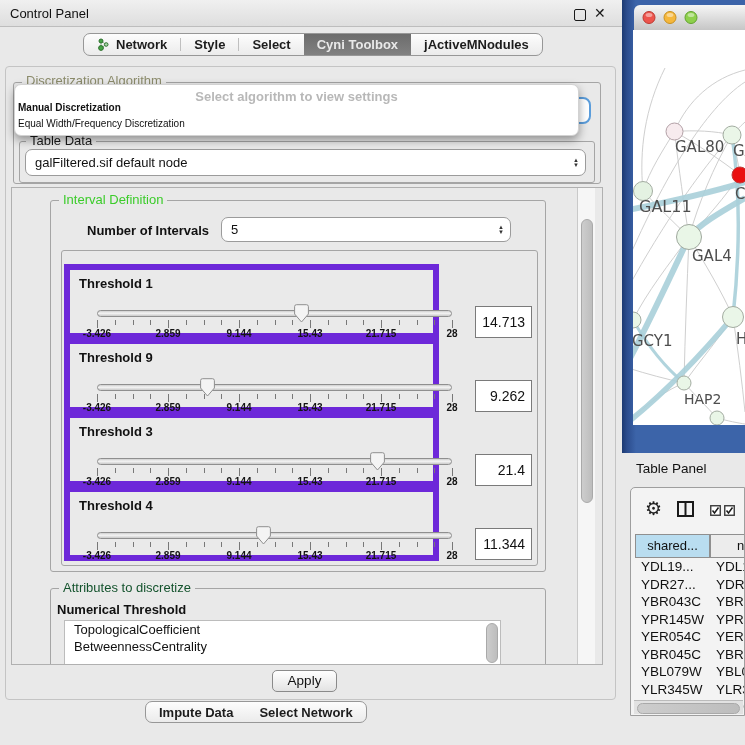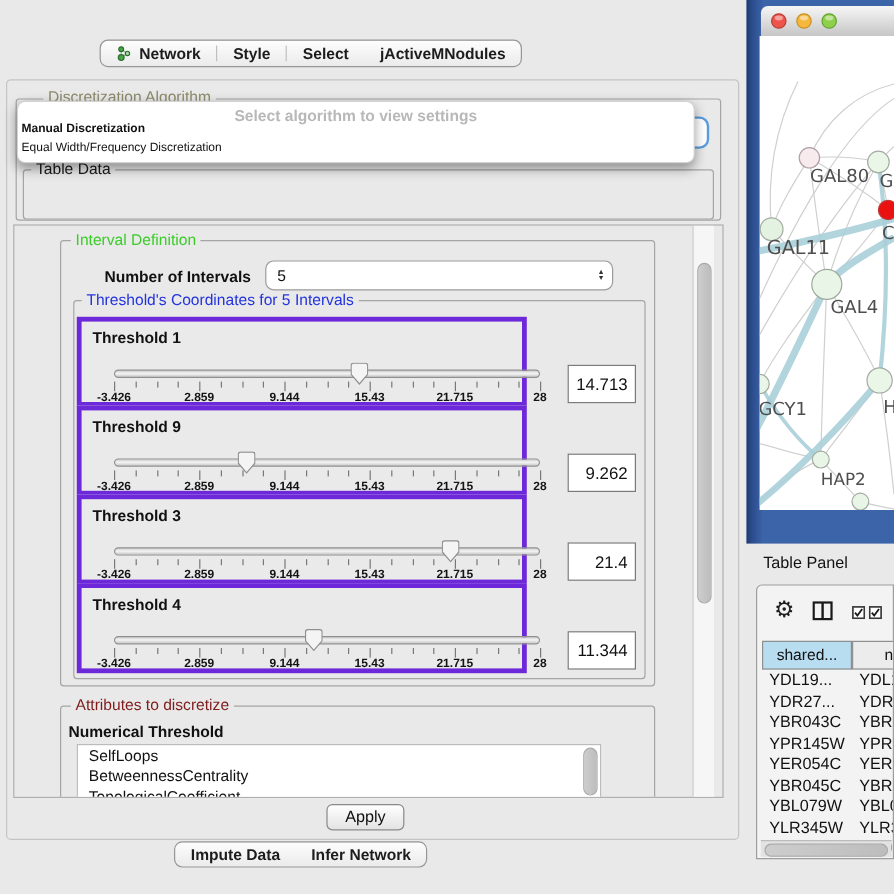--- a/index.html
+++ b/index.html
@@ -23,21 +23,21 @@
   .combo .txt{flex:1;padding-left:9px;white-space:nowrap;overflow:hidden}
   .stepper{width:18px;display:flex;flex-direction:column;align-items:center;justify-content:center;color:#333;font-size:6px;line-height:5px;letter-spacing:0}
   .focusring{border:2px solid #5b9ddb;border-radius:8px;background:#fff;box-sizing:border-box}
   .popup{background:#fff;border:1px solid #d2d2d2;border-radius:7px;box-shadow:0 4px 10px rgba(0,0,0,.38)}
   .popup .ph{position:absolute;left:0;right:0;top:4px;text-align:center;color:#b8b8b8;font-weight:700;font-size:13px}
   .popup .opt{position:absolute;left:3px;font-size:10px;white-space:nowrap}
   .popup .opt.b{font-weight:700}
   .scrollpane{border:1px solid #b0b0b0;overflow:hidden;box-sizing:border-box}
   .vsb-track{background:#f6f6f6;border-left:1px solid #c9c9c9}
   .sb-thumb{background:linear-gradient(90deg,#cdcdcd,#bdbdbd);border:1px solid #a9a9a9;border-radius:6px}
-  .threshold-box{position:absolute;left:3px;width:375px;height:75px;background:#eaeaea;border:4px solid #6d28d9;box-sizing:border-box}
+  .threshold-box{position:absolute;left:3px;width:375px;height:75px;background:#eaeaea;border:6px solid #6d28d9;box-sizing:border-box}
   .t-label{position:absolute;left:9px;top:6px;font-weight:700;font-size:13px}
   .t-track{position:absolute;left:27px;top:40px;width:355px;height:7px;border:1px solid #8f8f8f;border-radius:4px;background:linear-gradient(#cfcfcf,#f4f4f4 45%,#c9c9c9);box-sizing:border-box}
   .t-thumb{position:absolute;top:34px}
   .t-tick{position:absolute;width:1px;background:#787878;top:50px}
   .t-tick.major{height:8px}
   .t-tick.minor{height:5px}
   .t-ticklabel{position:absolute;top:58px;font-size:10px;font-weight:700;transform:translateX(-50%);white-space:nowrap;color:#141414}
   .t-value{position:absolute;left:405px;top:36px;width:57px;height:32px;background:#fff;border:1px solid #7a7a7a;font-size:14px;line-height:30px;text-align:right;padding-right:6px;box-sizing:border-box}
   .boldlabel{font-weight:700;font-size:13px}
   .list{background:#fff;border:1px solid #bcbcbc;box-sizing:border-box;overflow:hidden}
@@ -52,53 +52,68 @@
   .hdr-cell{position:absolute;top:46px;height:24px;border:1px solid #8f8f8f;box-sizing:border-box;font-size:13px;line-height:22px}
   .tp-row{position:absolute;left:0;width:200px;height:17.5px;font-size:13.5px;line-height:17.5px;white-space:nowrap}
   .tp-row .c1{position:absolute;left:10px}
   .tp-row .c2{position:absolute;left:85px}
 </style>
 </head>
 <body>
 
 <div id="screen">
 
+  <div class="abs cp-titlebar">
+    <span class="abs cp-title">Control Panel</span>
+    <span class="abs float-ico"></span>
+    <span class="abs close-ico">✕</span>
+  </div>
 
   <div id="top-tabs" class="abs tabbar" style="left:83px;top:33px;height:23px">
       <div class="tab">
         <svg width="13" height="13" viewBox="0 0 13 13">
           <path d="M4,3 L9.2,6.5 M4,10 L9.2,6.5 M4,3 L4,10" stroke="#9ab59a" stroke-width="1" fill="none"></path>
           <circle cx="4" cy="3" r="2" fill="#46a546" stroke="#2d6f2d"></circle>
           <circle cx="4" cy="10" r="2.4" fill="#46a546" stroke="#2d6f2d"></circle>
           <circle cx="9.2" cy="6.5" r="1.8" fill="#a8d8a8" stroke="#2d6f2d"></circle>
         </svg>
         <span>Network</span>
       </div>
       <span class="tab-div"></span>
       <div class="tab">
         <span>Style</span>
       </div>
       <span class="tab-div"></span>
       <div class="tab">
         <span>Select</span>
       </div>
+      <div class="tab sel">
+        <span>Cyni Toolbox</span>
+      </div>
       <div class="tab">
         <span>jActiveMNodules</span>
       </div>
     </div>
 
   <div class="abs bevel" style="left:5px;top:66px;width:609px;height:632px"></div>
 
   <div class="abs groupbox" style="left:13px;top:82px;width:588px;height:102px"></div>
-  <span class="grouplabel" style="left:36px;top:74px;color:#8b8b6b">Discretization Algorithm</span>
+  <span class="grouplabel" style="left:22px;top:74px;color:#8b8b6b">Discretization Algorithm</span>
 
   <div class="abs focusring" style="left:21px;top:97px;width:570px;height:27px"></div>
 
   <div class="abs groupbox" style="left:19px;top:141px;width:576px;height:42px"></div>
   <span class="grouplabel" style="left:26px;top:134px;color:#1a1a1a">Table Data</span>
+  <div class="abs combo" style="left:25px;top:149px;width:561px;height:27px">
+    <span class="txt">galFiltered.sif default node</span>
+    <span class="stepper">
+        <span>▲</span>
+        <span>▼</span>
+      </span>
+  </div>
 
   <div class="abs popup" style="left:14px;top:84px;width:563px;height:50px;z-index:30">
     <div class="ph">Select algorithm to view settings</div>
     <div id="popup-options">
         <div class="opt b" style="top: 17px;">Manual Discretization</div>
         <div class="opt" style="top: 33px;">Equal Width/Frequency Discretization</div>
       </div>
   </div>
 
   <div class="abs scrollpane" style="left:11px;top:187px;width:592px;height:478px">
@@ -109,21 +124,20 @@
     <span class="abs boldlabel" style="left:75px;top:35px">Number of Intervals</span>
     <div class="abs combo" style="left:209px;top:29px;width:290px;height:25px">
       <span class="txt">5</span>
       <span class="stepper">
           <span>▲</span>
           <span>▼</span>
         </span>
     </div>
 
     <div class="abs groupbox" style="left:49px;top:62px;width:477px;height:316px"></div>
-    <span class="grouplabel" style="left:56px;top:55px;color:#2333dd">Threshold's Coordinates for 5 Intervals</span>
     <div id="threshold-list" class="abs" style="left:49px;top:62px;width:477px;height:316px">
         <div class="threshold-box" style="top: 14px;">
           <div class="t-label">Threshold 1</div>
           <div class="t-track"></div>
           <div class="t-tick major" style="left: 27px;"></div>
           <div class="t-tick minor" style="left: 44.75px;"></div>
           <div class="t-tick minor" style="left: 62.5px;"></div>
           <div class="t-tick minor" style="left: 80.25px;"></div>
           <div class="t-tick major" style="left: 98px;"></div>
           <div class="t-tick minor" style="left: 115.75px;"></div>
@@ -254,44 +268,43 @@
           <div class="t-ticklabel" style="left: 311px;">21.715</div>
           <div class="t-ticklabel" style="left: 382px;">28</div>
           <div class="t-thumb" style="left: 186.348px;"><svg width="15" height="19" viewBox="0 0 15 19">
               <path d="M2.5,0.7 H12.5 Q14.4,0.7 14.4,2.6 V10 L7.5,18 L0.6,10 V2.6 Q0.6,0.7 2.5,0.7 Z" fill="#f4f4f4" stroke="#8f8f8f"></path>
             </svg></div>
           <div class="t-value">11.344</div>
         </div>
       </div>
 
     <div class="abs groupbox" style="left:38px;top:400px;width:496px;height:150px"></div>
-    <span class="grouplabel" style="left:47px;top:393px;color:#7f1d1d">Attributes to discretize</span>
+    <span class="grouplabel" style="left:47px;top:393px;color:#14532d">Attributes to discretize</span>
     <span class="abs boldlabel" style="left:45px;top:414px">Numerical Threshold</span>
     <div class="abs list" style="left:52px;top:432px;width:437px;height:110px">
       <div id="attr-items">
-          <div class="list-item">SelfLoops</div>
+          <div class="list-item">TopologicalCoefficient</div>
           <div class="list-item">BetweennessCentrality</div>
-          <div class="list-item">TopologicalCoefficient</div>
         </div>
       <div class="abs sb-thumb" style="right:2px;top:2px;width:10px;height:38px"></div>
     </div>
 
     <div class="abs vsb-track" style="left:565px;top:0;width:17px;height:478px">
       <div class="abs sb-thumb" style="left:3px;top:31px;width:10px;height:282px"></div>
     </div>
   </div>
 
   <div class="abs btn" style="left:272px;top:670px;width:65px;height:22px;line-height:20px">Apply</div>
 
   <div id="bottom-tabs" class="abs tabbar" style="left:145px;top:701px;height:22px">
       <div class="tab">
         <span>Impute Data</span>
       </div>
       <div class="tab">
-        <span>Infer Network</span>
+        <span>Select Network</span>
       </div>
     </div>
 
   <div class="abs net-frame"></div>
   <div class="abs mac-titlebar">
     <svg width="70" height="25">
       <circle cx="15" cy="12.5" r="6" fill="#ed544c" stroke="#bb3a32"></circle>
       <circle cx="36" cy="12.5" r="6" fill="#f5b73c" stroke="#c8901f"></circle>
       <circle cx="57" cy="12.5" r="6" fill="#8ed04c" stroke="#62a32f"></circle>
       <ellipse cx="15" cy="10" rx="3.4" ry="2" fill="#ffffff" opacity="0.45"></ellipse>

